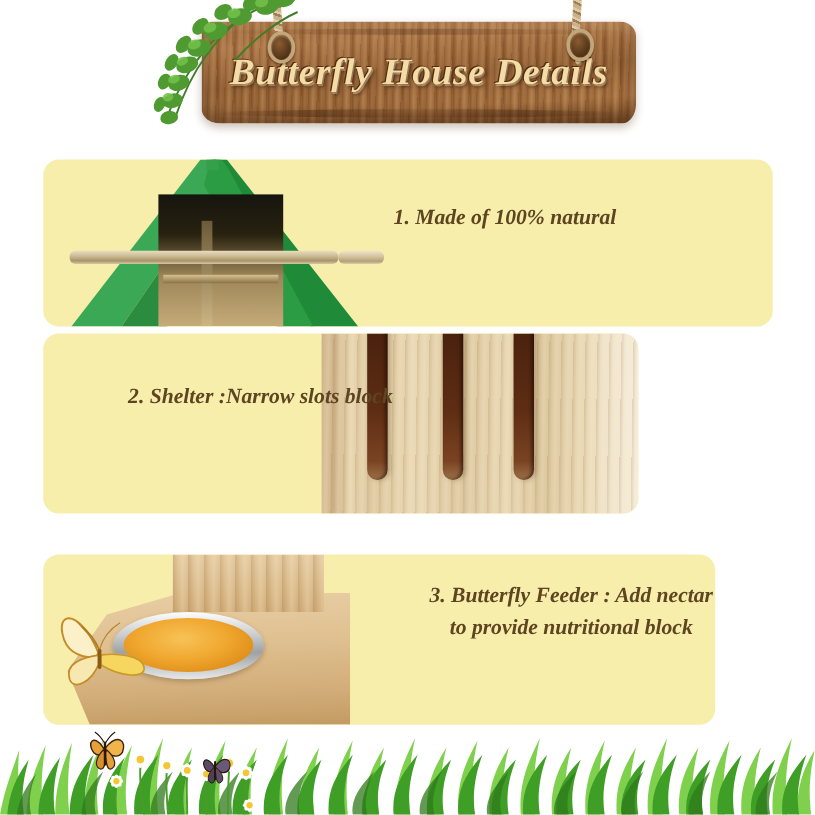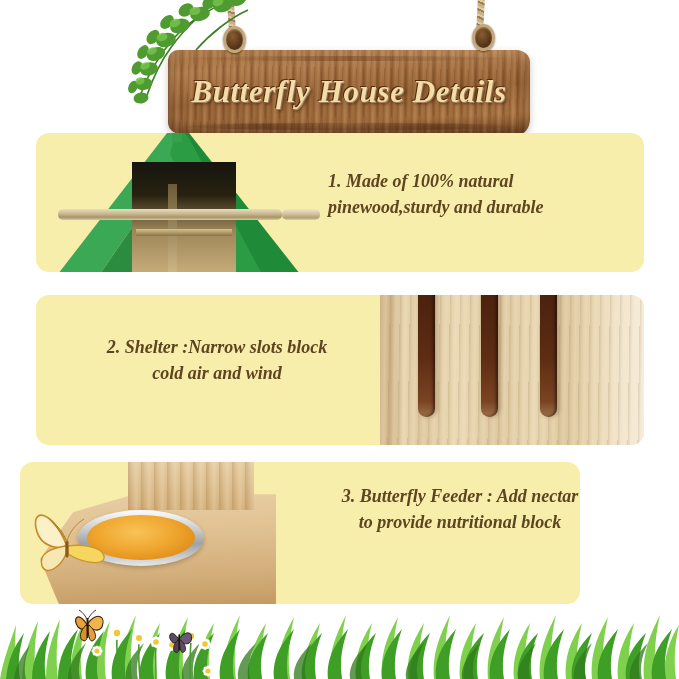--- a/index.html
+++ b/index.html
@@ -30,21 +30,20 @@
       repeating-linear-gradient(92deg,
         rgba(110,62,24,0.30) 0px, rgba(110,62,24,0.0) 2px,
         rgba(255,220,170,0.14) 4px, rgba(110,62,24,0.0) 7px),
       repeating-linear-gradient(88deg,
         rgba(60,28,8,0.18) 0px, rgba(60,28,8,0.0) 5px,
         rgba(255,225,180,0.10) 9px, rgba(60,28,8,0.0) 14px),
       linear-gradient(176deg, #9a6435 0%, #a97244 22%, #8d5a2e 52%, #a06a3a 78%, #7d4d26 100%);
     box-shadow: inset 0 5px 10px rgba(255,220,175,0.20),
                 inset 0 -7px 12px rgba(45,20,5,0.45),
                 0 3px 7px rgba(80,50,20,0.28);
-    margin-top: 32px;
   }
   .sign-board::before {
     content: "";
     position: absolute;
     left: 2%; right: 2%; top: 6px; height: 5px;
     border-radius: 50%;
     background: linear-gradient(90deg, rgba(70,35,12,0.0), rgba(70,35,12,0.30), rgba(70,35,12,0.0));
   }
   .sign-board::after {
     content: "";
@@ -98,22 +97,22 @@
   .ivy { position: absolute; left: 122px; top: -8px; width: 130px; height: 118px; z-index: 5; }
 
   
   .panel {
     position: absolute;
     background: #f8eeab;
     border-radius: 13px;
     overflow: hidden;
   }
   .panel-1 { left: 36px; top: 133px; width: 608px; height: 139px; }
-  .panel-2 { left: 36px; top: 295px; width: 608px; height: 150px; }
-  .panel-3 { left: 20px; top: 462px; width: 560px; height: 142px; }
+  .panel-2 { left: 36px; top: 278px; width: 496px; height: 150px; }
+  .panel-3 { left: 36px; top: 462px; width: 560px; height: 142px; }
 
   .panel-text {
     position: absolute;
     font-family: "Liberation Serif", serif;
     font-style: italic;
     font-weight: bold;
     color: #5c4520;
     line-height: 1.42;
     font-size: 18px;
     z-index: 6;
@@ -294,35 +293,33 @@
     </svg>
     <div class="interior"></div>
     <div class="inner-panel"></div>
     <div class="inner-shelf"></div>
     <div class="dowel"></div>
   </div>
   <div class="dowel-tip"></div>
 
   <div class="panel-text text-1">
     <div>1. Made of 100% natural</div>
-    <div>pinewood,sturdy and durable</div>
   </div>
 </div>
 
 <div class="panel panel-2">
 
   <div class="photo-2">
     <div class="slot slot-1"></div>
     <div class="slot slot-2"></div>
     <div class="slot slot-3"></div>
   </div>
 
   <div class="panel-text text-2">
     <div>2. Shelter :Narrow slots block</div>
-    <div>cold air and wind</div>
   </div>
 </div>
 
 <div class="panel panel-3">
 
   <div class="photo-3">
     <div class="feeder-base"></div>
     <div class="feeder-post"></div>
     <div class="dish-outer"></div>
     <div class="dish-inner"></div>

